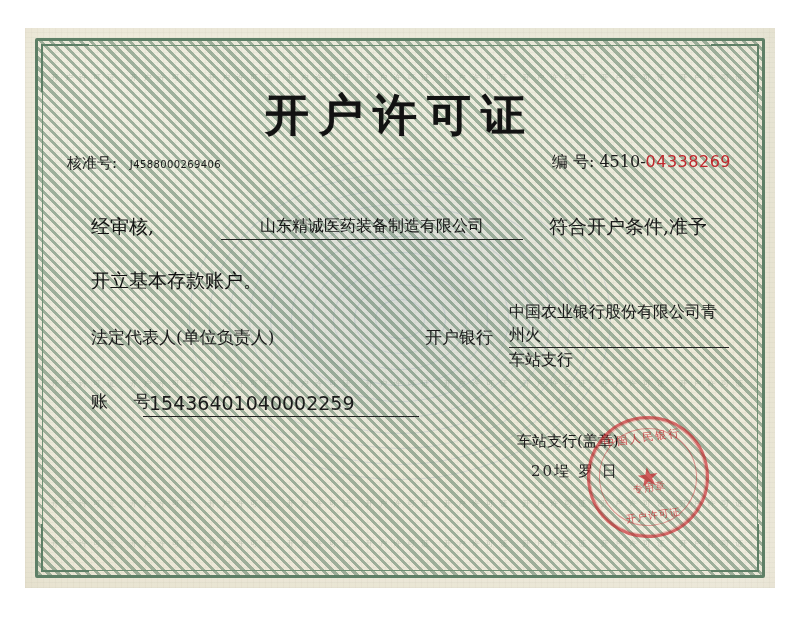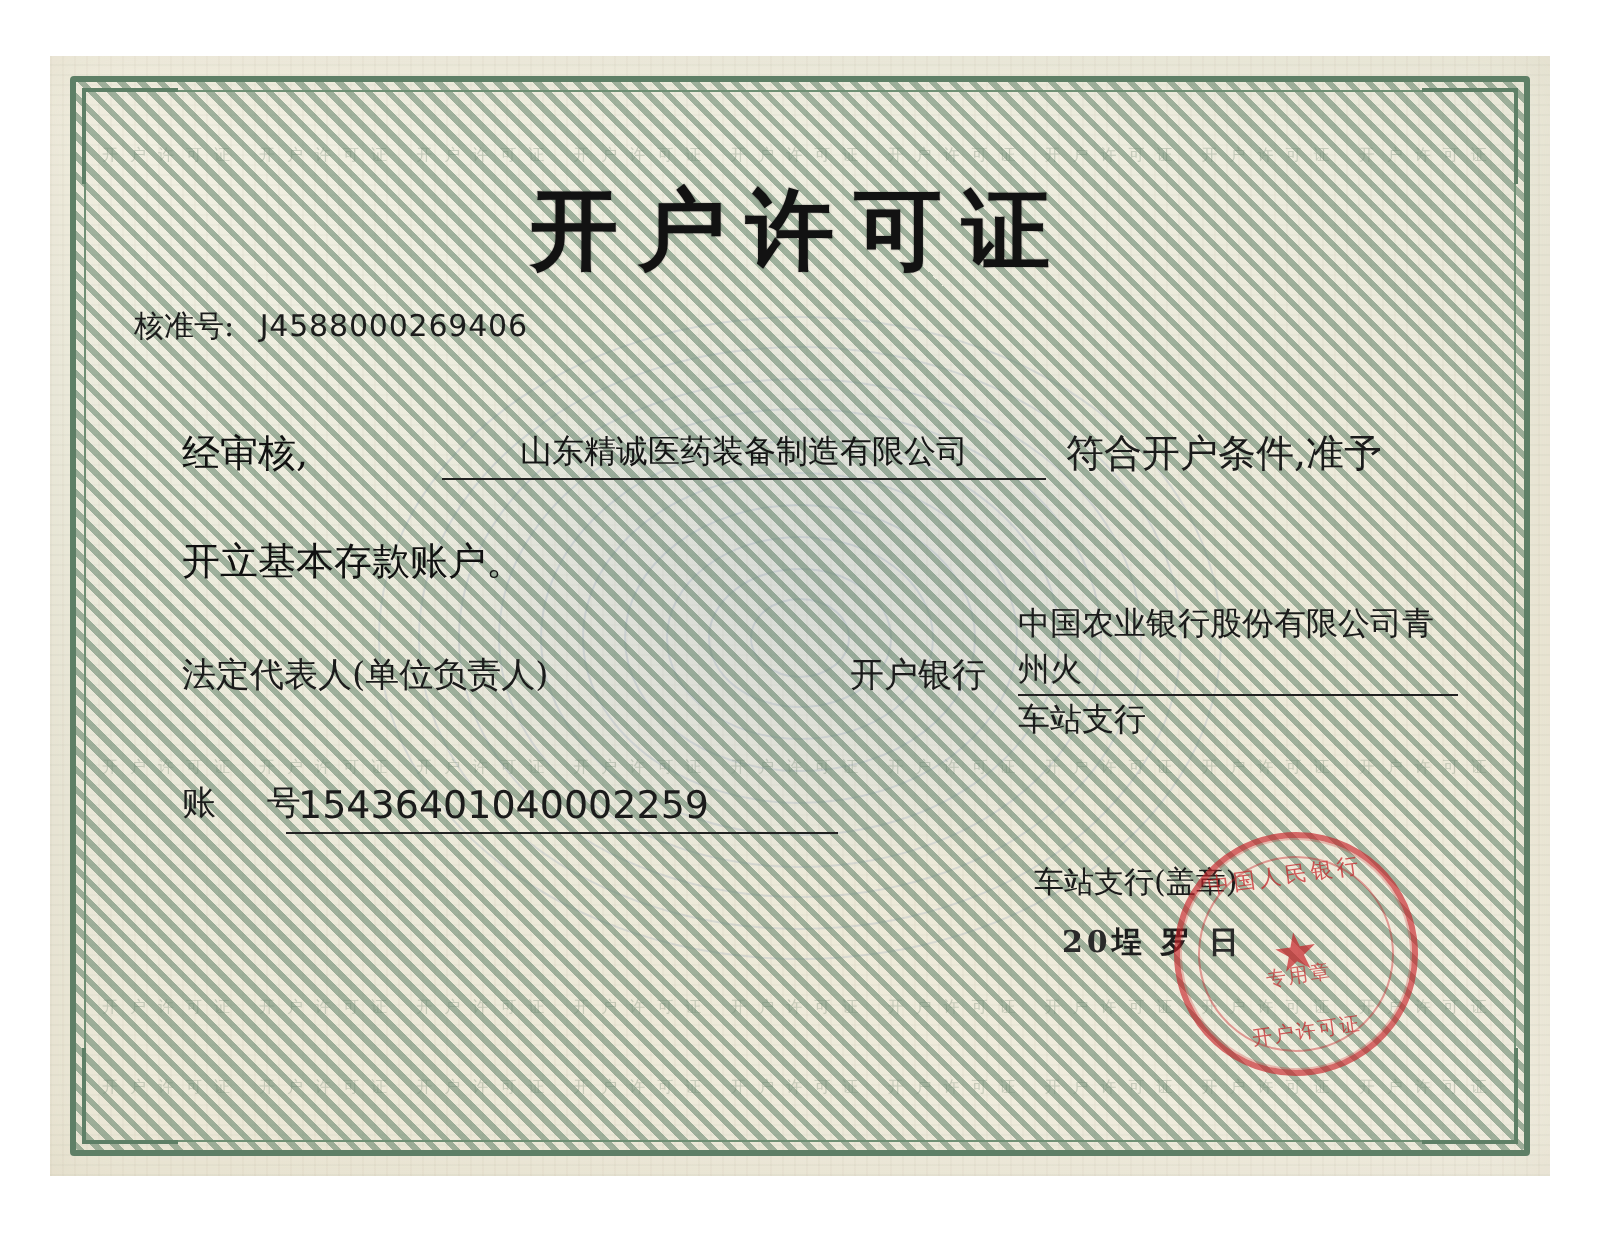--- a/index.html
+++ b/index.html
@@ -120,21 +120,21 @@
     position: absolute;
     left: 42px;
     top: 126px;
     font-size: 15px;
     font-family: "DejaVu Serif", "Liberation Serif", serif;
   }
   .row-approval .val {
     display: inline-block;
     margin-left: 8px;
     font-family: "DejaVu Sans", sans-serif;
-    font-size: 15px;
+    font-size: 10px;
     letter-spacing: 0.4px;
   }
 
   .row-number {
     position: absolute;
     right: 44px;
     top: 124px;
     font-size: 16px;
     font-family: "DejaVu Serif", "Liberation Serif", serif;
   }
@@ -160,21 +160,21 @@
     width: 302px;
     border-bottom: 1px solid #222;
     text-align: center;
     padding-bottom: 2px;
     font-size: 16px;
     font-family: "DejaVu Sans", sans-serif;
     color: #151515;
   }
   .p-cond {
     position: absolute;
-    left: 508px;
+    left: 524px;
     top: 186px;
     font-family: "DejaVu Serif", "Liberation Serif", serif;
     font-size: 19px;
   }
 
   .label-legal {
     position: absolute;
     left: 66px;
     top: 298px;
     font-family: "DejaVu Serif", "Liberation Serif", serif;
@@ -242,21 +242,20 @@
     font-size: 15px;
   }
   .date-line {
     position: absolute;
     left: 506px;
     top: 434px;
     font-family: "DejaVu Serif", "Liberation Serif", serif;
     font-size: 15px;
     letter-spacing: 2px;
     color: #2a2a2a;
-    font-weight: bold;
   }
   .date-line .hw {
     font-family: "DejaVu Sans", sans-serif;
     color: #1d1d1d;
   }
 
   
   .seal {
     position: absolute;
     left: 562px;
@@ -345,20 +344,24 @@
 
   <div class="content">
 
     <div class="doc-title">开户许可证</div>
 
     <div class="row-approval">
       <span>核准号:</span>
       <span class="val">J4588000269406</span>
     </div>
 
+    <div class="row-number">
+      <span>编 号:</span>
+      <span>4510-</span><span class="red">04338269</span>
+    </div>
 
     <div class="para p-line1">经审核,</div>
     <div class="fill-company">山东精诚医药装备制造有限公司</div>
     <div class="p-cond">符合开户条件,准予</div>
     <div class="para p-line2">开立基本存款账户。</div>
 
     <div class="label-legal">法定代表人(单位负责人)</div>
 
     <div class="label-bank">开户银行</div>
     <div class="fill-bank">

